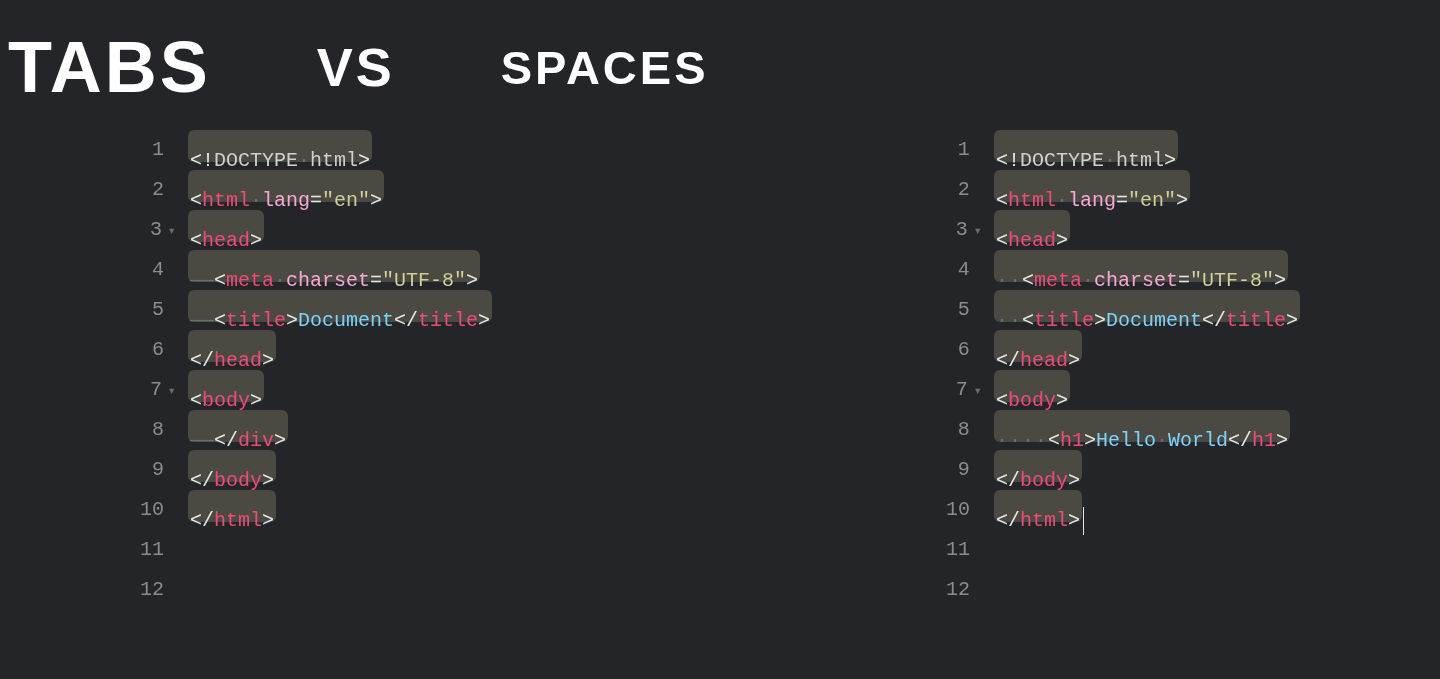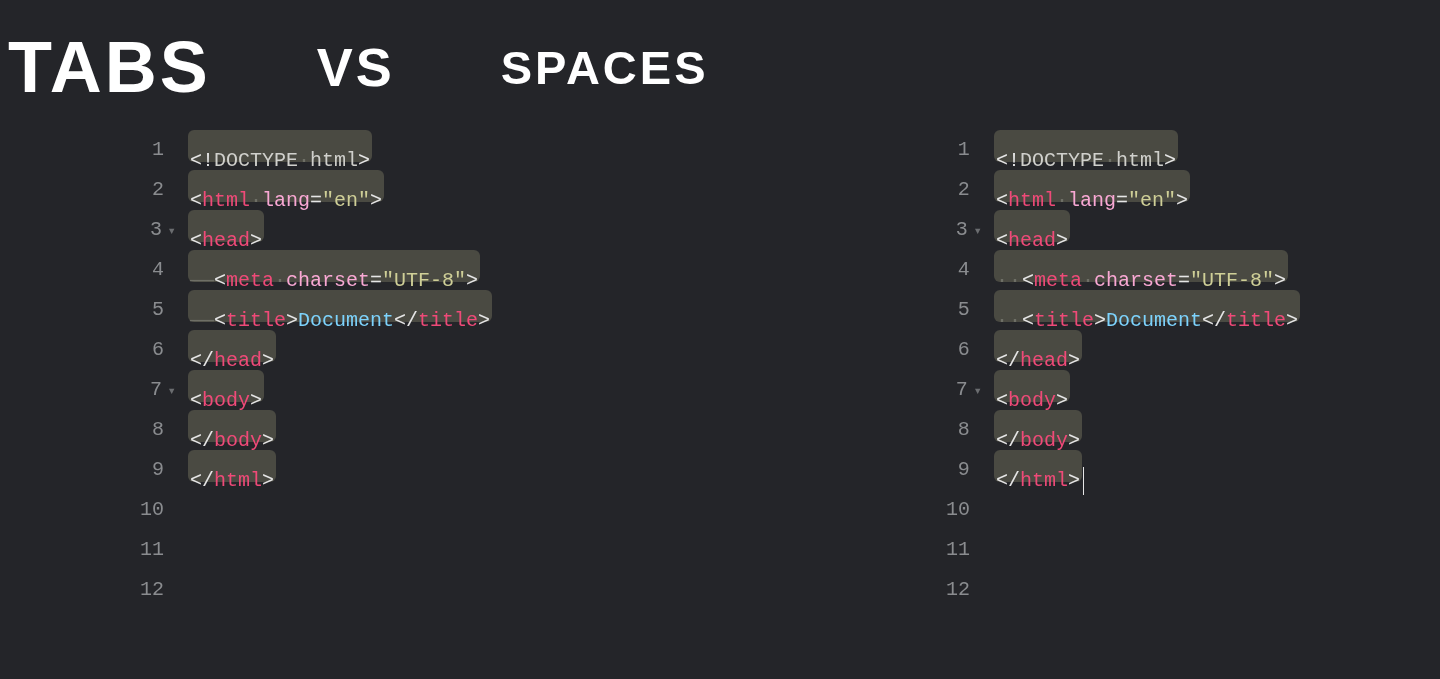--- a/index.html
+++ b/index.html
@@ -132,20 +132,21 @@
       <div class="gline"><span>12</span> </div>
     </div>
     <div class="code">
       <div class="cline"><span class="seg"><span class="p">&lt;!</span><span class="doc">DOCTYPE</span><span class="ws">·</span><span class="doc">html</span><span class="p">&gt;</span></span></div>
       <div class="cline"><span class="seg"><span class="p">&lt;</span><span class="tag">html</span><span class="ws">·</span><span class="attr">lang</span><span class="p">=</span><span class="str">"en"</span><span class="p">&gt;</span></span></div>
       <div class="cline"><span class="seg"><span class="p">&lt;</span><span class="tag">head</span><span class="p">&gt;</span></span></div>
       <div class="cline"><span class="seg"><span class="in1 in-tab">——</span><span class="p">&lt;</span><span class="tag">meta</span><span class="ws">·</span><span class="attr">charset</span><span class="p">=</span><span class="str">"UTF-8"</span><span class="p">&gt;</span></span></div>
       <div class="cline"><span class="seg"><span class="in1 in-tab">——</span><span class="p">&lt;</span><span class="tag">title</span><span class="p">&gt;</span><span class="txt">Document</span><span class="p">&lt;/</span><span class="tag">title</span><span class="p">&gt;</span></span></div>
       <div class="cline"><span class="seg"><span class="p">&lt;/</span><span class="tag">head</span><span class="p">&gt;</span></span></div>
       <div class="cline"><span class="seg"><span class="p">&lt;</span><span class="tag">body</span><span class="p">&gt;</span></span></div>
+      <div class="cline"><span class="seg"><span class="in1 in-tab">——</span><span class="p">&lt;/</span><span class="tag">div</span><span class="p">&gt;</span></span></div>
       <div class="cline"><span class="seg"><span class="p">&lt;/</span><span class="tag">body</span><span class="p">&gt;</span></span></div>
       <div class="cline"><span class="seg"><span class="p">&lt;/</span><span class="tag">html</span><span class="p">&gt;</span></span></div>
     </div>
   </div>
 
   <div class="panel">
     <div class="gutter">
       <div class="gline"><span>1</span> </div>
       <div class="gline"><span>2</span> </div>
       <div class="gline"><span>3</span><span class="fold">▾</span></div>
@@ -160,18 +161,19 @@
       <div class="gline"><span>12</span> </div>
     </div>
     <div class="code">
       <div class="cline"><span class="seg"><span class="p">&lt;!</span><span class="doc">DOCTYPE</span><span class="ws">·</span><span class="doc">html</span><span class="p">&gt;</span></span></div>
       <div class="cline"><span class="seg"><span class="p">&lt;</span><span class="tag">html</span><span class="ws">·</span><span class="attr">lang</span><span class="p">=</span><span class="str">"en"</span><span class="p">&gt;</span></span></div>
       <div class="cline"><span class="seg"><span class="p">&lt;</span><span class="tag">head</span><span class="p">&gt;</span></span></div>
       <div class="cline"><span class="seg"><span class="in1 in-sp">··</span><span class="p">&lt;</span><span class="tag">meta</span><span class="ws">·</span><span class="attr">charset</span><span class="p">=</span><span class="str">"UTF-8"</span><span class="p">&gt;</span></span></div>
       <div class="cline"><span class="seg"><span class="in1 in-sp">··</span><span class="p">&lt;</span><span class="tag">title</span><span class="p">&gt;</span><span class="txt">Document</span><span class="p">&lt;/</span><span class="tag">title</span><span class="p">&gt;</span></span></div>
       <div class="cline"><span class="seg"><span class="p">&lt;/</span><span class="tag">head</span><span class="p">&gt;</span></span></div>
       <div class="cline"><span class="seg"><span class="p">&lt;</span><span class="tag">body</span><span class="p">&gt;</span></span></div>
+      <div class="cline"><span class="seg"><span class="in2 in-sp">····</span><span class="p">&lt;</span><span class="tag">h1</span><span class="p">&gt;</span><span class="txt">Hello</span><span class="ws">·</span><span class="txt">World</span><span class="p">&lt;/</span><span class="tag">h1</span><span class="p">&gt;</span></span></div>
       <div class="cline"><span class="seg"><span class="p">&lt;/</span><span class="tag">body</span><span class="p">&gt;</span></span></div>
       <div class="cline"><span class="seg"><span class="p">&lt;/</span><span class="tag">html</span><span class="p">&gt;</span></span><span class="cursor"></span></div>
     </div>
   </div>
 
 </div>
 
 </body></html>

